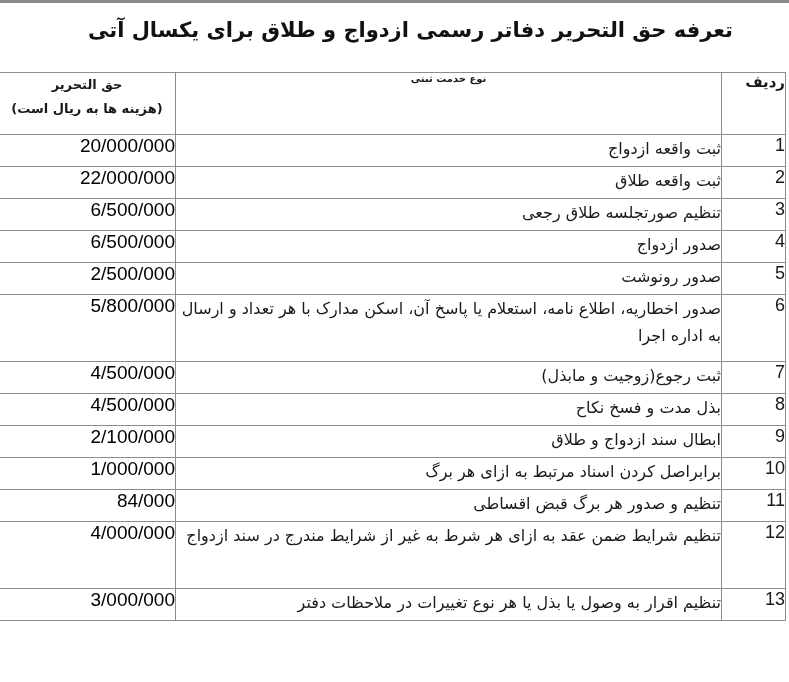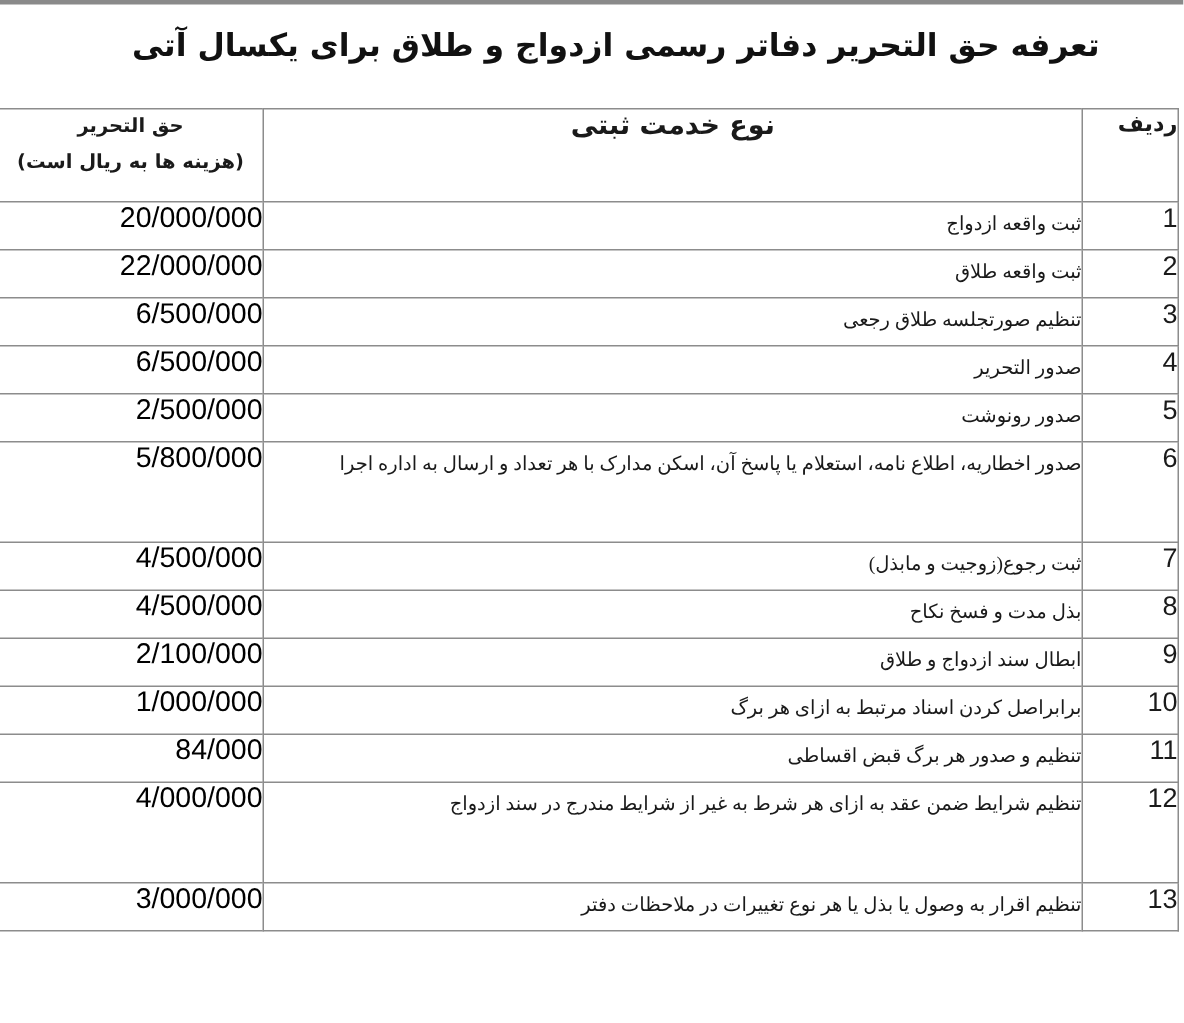--- a/index.html
+++ b/index.html
@@ -24,33 +24,32 @@
     width: 784px;
     border-collapse: collapse;
     direction: rtl;
     table-layout: fixed;
   }
   table.tariff td, table.tariff th {
     border: 1.5px solid #8c8c8c;
     vertical-align: top;
     padding: 0;
   }
-  th { font-weight: bold; font-size: 18px; }
+  th { font-weight: bold; font-size: 10px; }
   th.row-h { width: 63px; text-align: right; padding: 8px 8px 0 0; height: 61px; font-size: 15px; margin-top: 31px; }
   th.svc-h { width: 545px; text-align: center; padding-top: 8px; }
   th.fee-h { width: 176px; padding-top: 6px; line-height: 24px; font-size: 13px; }
   td.num {
     text-align: right; direction: ltr;
     font-family: "Liberation Sans", sans-serif;
     font-size: 18px; padding: 4px 16px 0 0; height: 31px;
   }
   td.svc {
-    text-align: right; font-size: 13px; padding: 6px 10px 0 8px;
+    text-align: right; font-size: 16px; padding: 6px 10px 0 8px;
     line-height: 27px;
-    font-family: Liberation Serif, serif;
   }
   td.fee {
     text-align: right; direction: ltr;
     font-family: "Liberation Sans", sans-serif;
     font-size: 19px; padding: 4px 10px 0 0; color: #000000;
   }
   tr.tall td.num, tr.tall td.svc, tr.tall td.fee { height: 66px; }
 </style>
 </head>
 <body>
@@ -80,21 +79,21 @@
         <td class="svc">ثبت واقعه طلاق</td>
         <td class="fee">22/000/000</td>
       </tr>
       <tr>
         <td class="num">3</td>
         <td class="svc">تنظیم صورتجلسه طلاق رجعی</td>
         <td class="fee">6/500/000</td>
       </tr>
       <tr>
         <td class="num">4</td>
-        <td class="svc">صدور التحریر</td>
+        <td class="svc">صدور ازدواج</td>
         <td class="fee">6/500/000</td>
       </tr>
       <tr>
         <td class="num">5</td>
         <td class="svc">صدور رونوشت</td>
         <td class="fee">2/500/000</td>
       </tr>
       <tr class="tall">
         <td class="num">6</td>
         <td class="svc">صدور اخطاریه، اطلاع نامه، استعلام یا پاسخ آن، اسکن مدارک با هر تعداد و ارسال به اداره اجرا</td>

